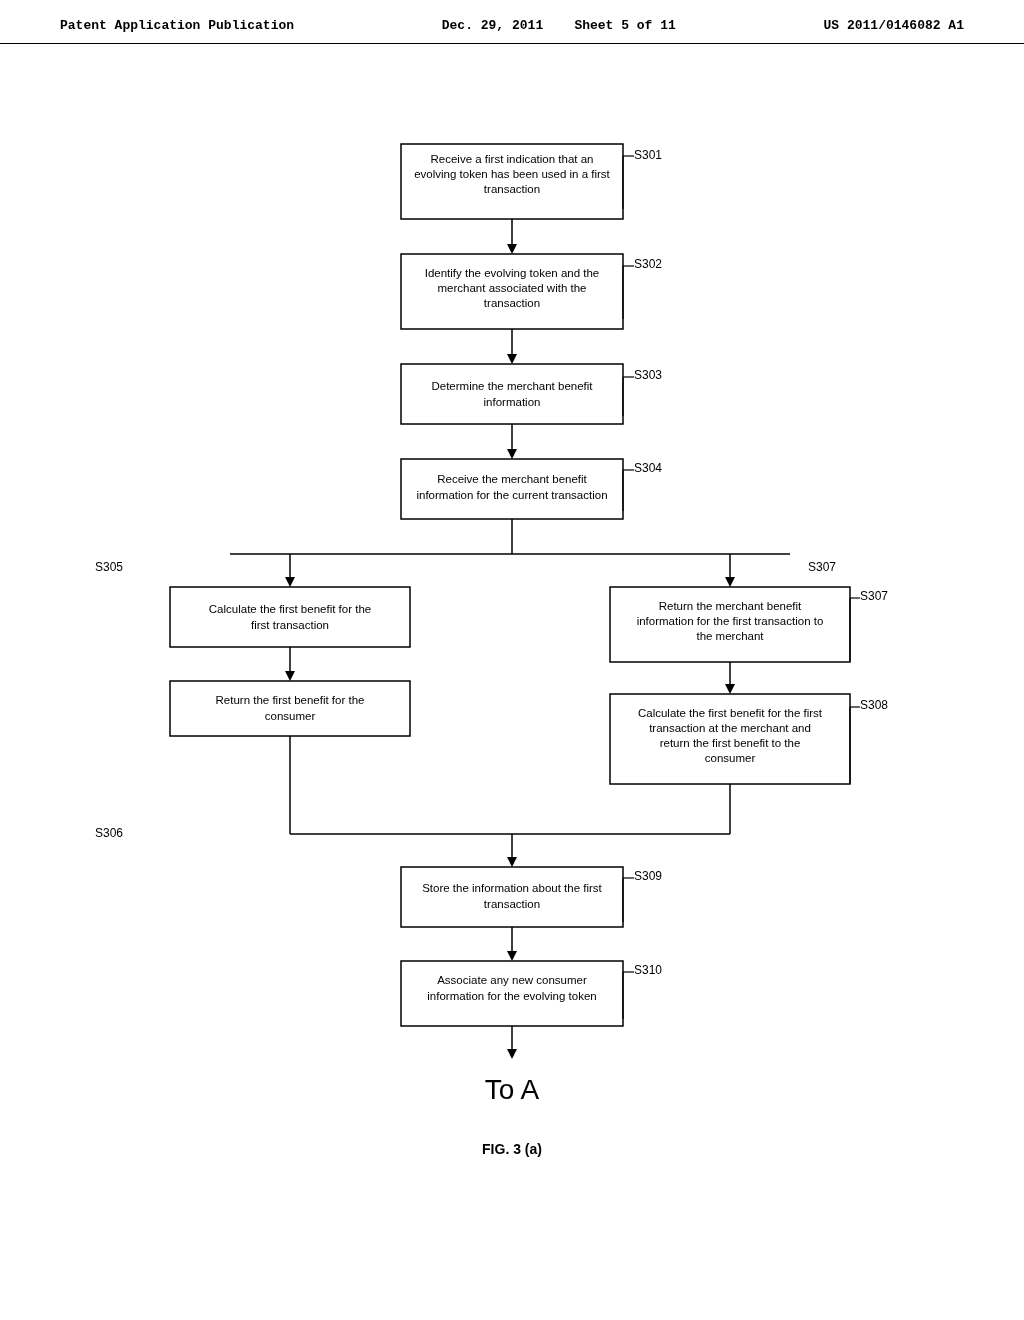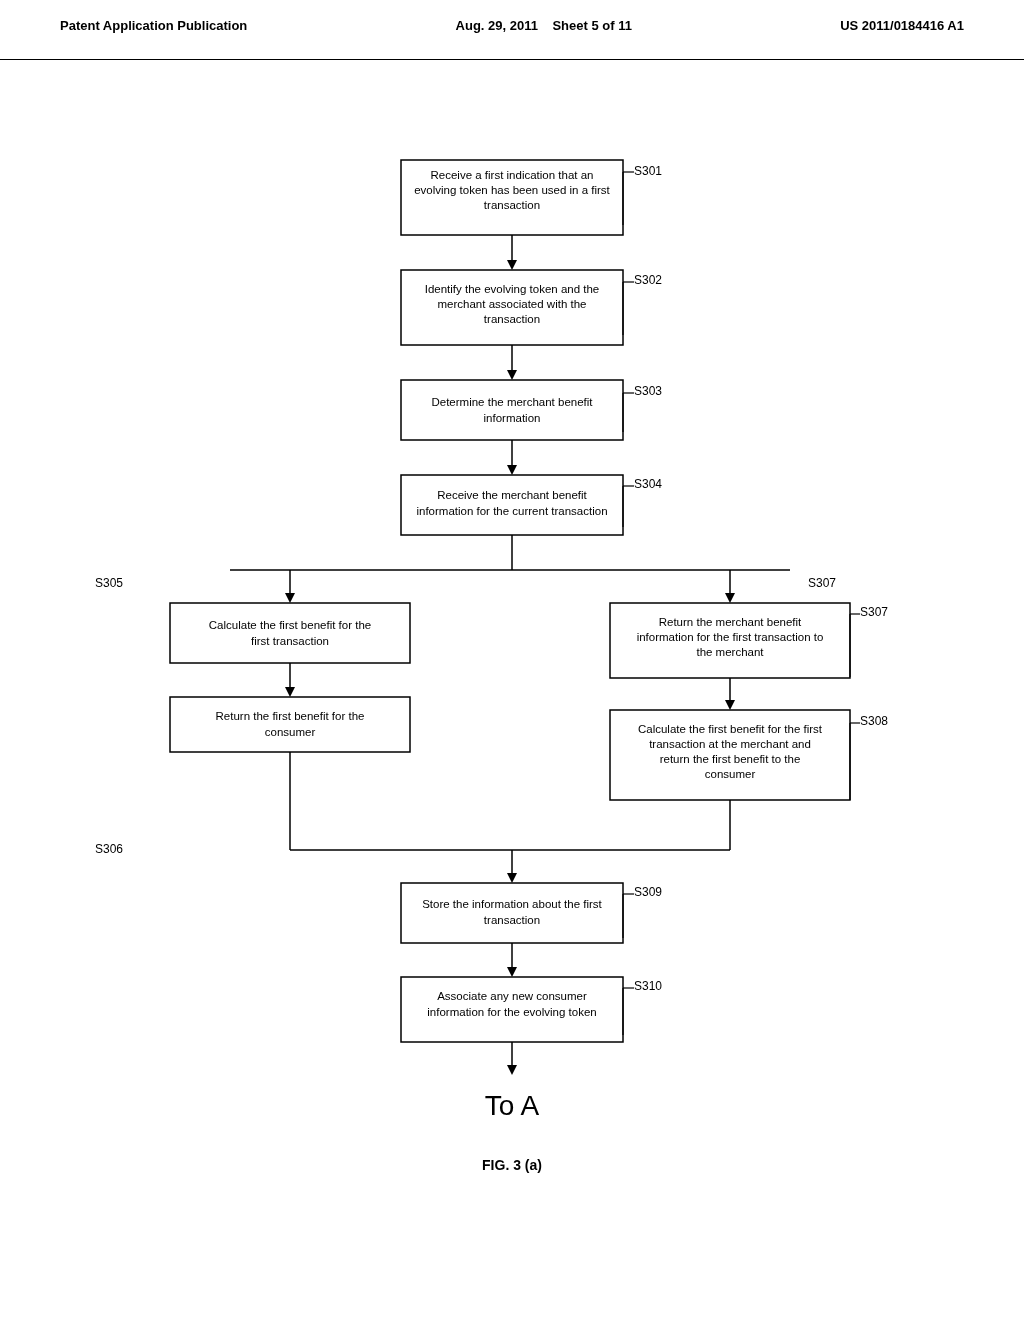--- a/index.html
+++ b/index.html
@@ -15,22 +15,23 @@
       width: 1024px;
       min-height: 1320px;
       background: #fff;
       position: relative;
     }
     
     .header {
       display: flex;
       justify-content: space-between;
       align-items: center;
-      padding: 18px 60px 26px 60px;
+      padding: 18px 60px 10px 60px;
       border-bottom: 1px solid #000;
+      font-family: Liberation Mono, monospace;
     }
     .header-left {
       font-size: 13px;
       font-weight: bold;
     }
     .header-center {
       font-size: 13px;
       font-weight: bold;
       text-align: center;
     }
@@ -86,25 +87,25 @@
     }
   </style>
 </head>
 <body>
 
 <div class="page">
 
   <div class="header">
     <div class="header-left">Patent Application Publication</div>
     <div class="header-center">
-      <span>Aug. 29, 2011</span>
+      <span>Dec. 29, 2011</span>
       &nbsp;&nbsp;
       <span>Sheet 5 of 11</span>
     </div>
-    <div class="header-right">US 2011/0184416 A1</div>
+    <div class="header-right">US 2011/0146082 A1</div>
   </div>
 
   <div class="diagram-area">
     <svg class="diagram" viewBox="0 0 1024 1200">
 
       <rect class="box" x="401" y="100" width="222" height="75"></rect>
       <text class="box-text" x="512" y="116">Receive a first indication that an</text>
       <text class="box-text" x="512" y="131">evolving token has been used in a first</text>
       <text class="box-text" x="512" y="146">transaction</text>
 

